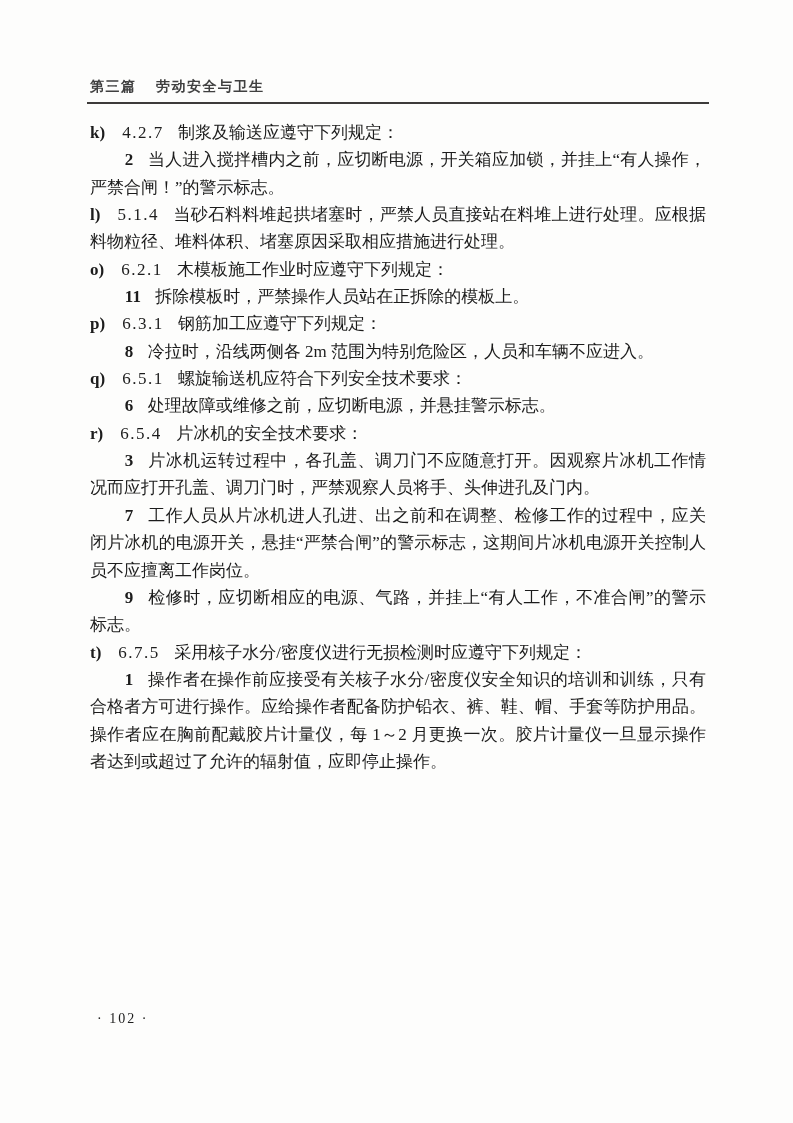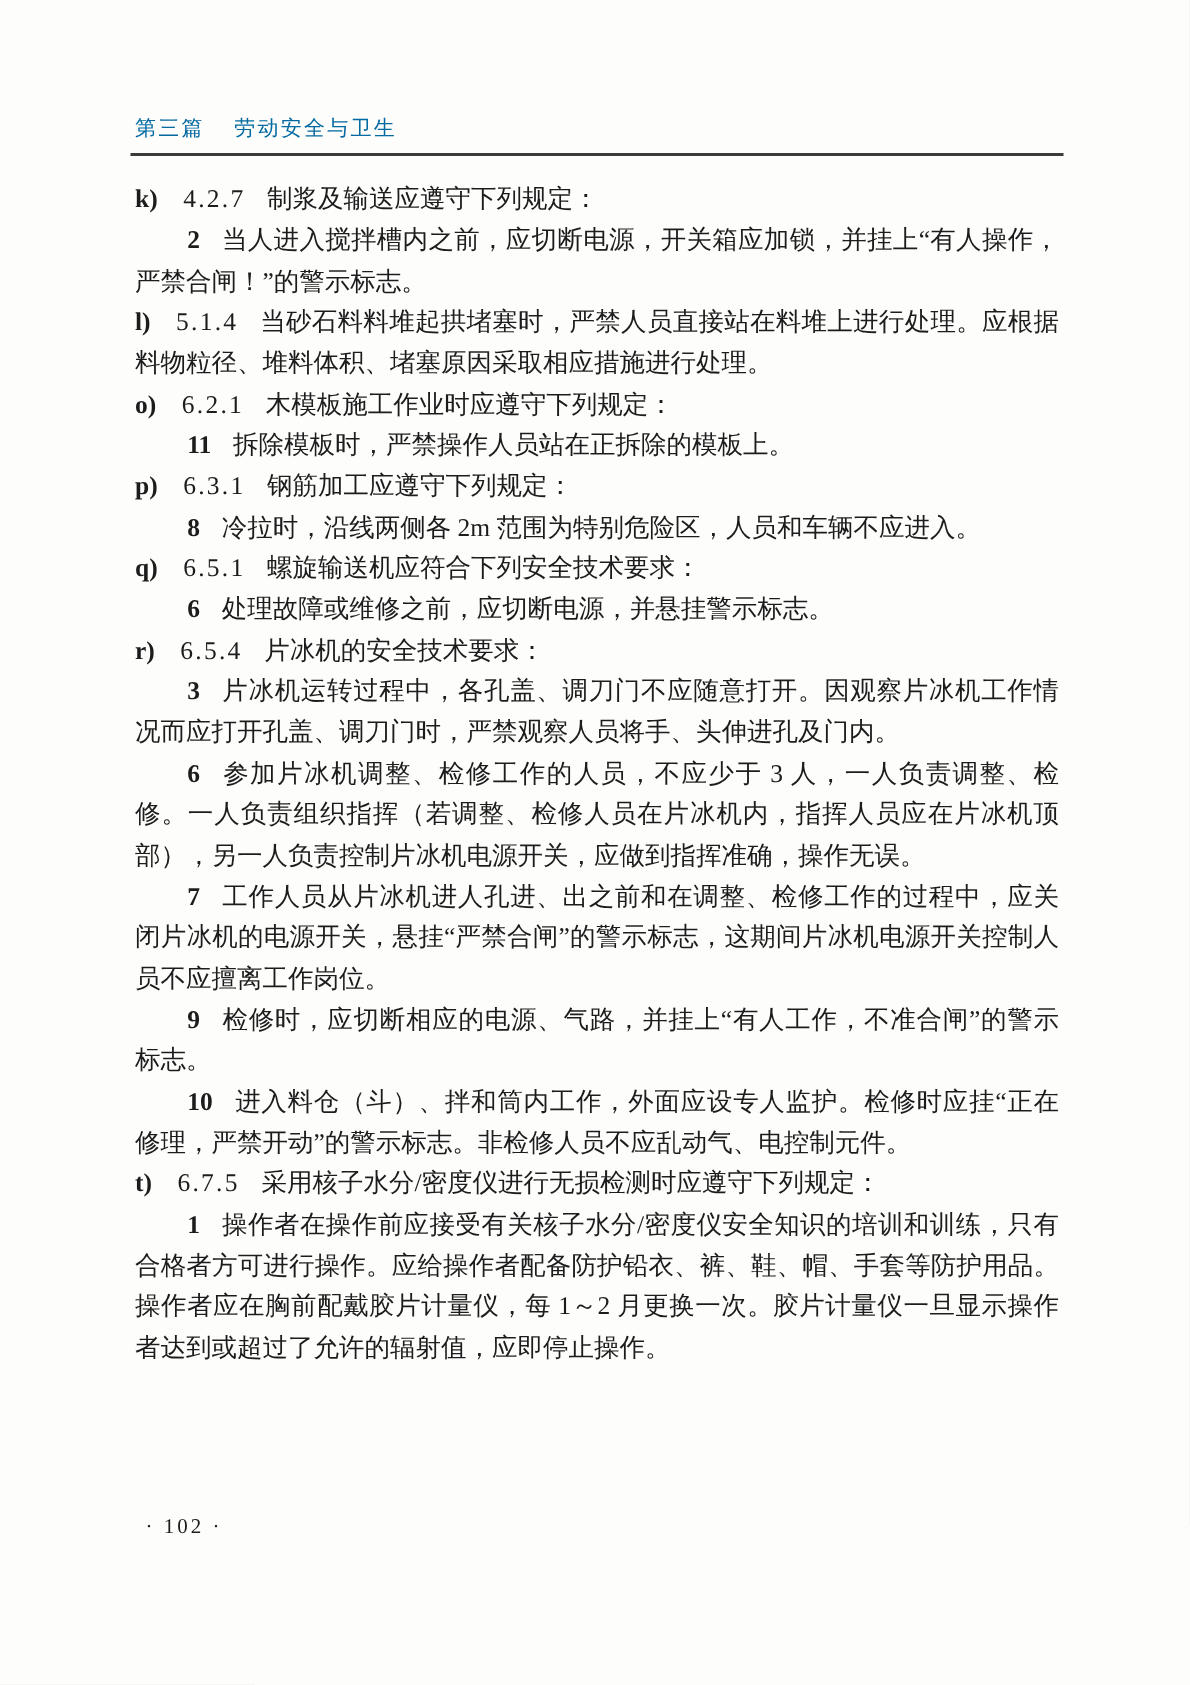--- a/index.html
+++ b/index.html
@@ -11,23 +11,23 @@
   .page{
     position:relative;
     width:793px;height:1123px;
     background:#fdfdfc;
     box-sizing:border-box;
     padding:78px 87px 0 90px;
     overflow:hidden;
   }
   .page-header{
     font-size:14px;
-    font-weight:normal;
+    font-weight:bold;
     letter-spacing:1.5px;
-    color:#0369a1;
+    color:#404040;
     line-height:18px;
   }
   .page-header .part-label{margin-right:1.4em;}
   .header-rule{
     width:622px;
     height:2px;
     background:#3d3b3a;
     margin:6px 0 0 -3px;
   }
   .doc-body{
@@ -71,24 +71,22 @@
       <p class="para-item"><span class="sp sp-indent"></span><span class="b">2</span><span class="sp sp-num"></span><span>当人进入搅拌槽内之前，应切断电源，开关箱应加锁，并挂上“有人操作，严禁合闸！”的警示标志。</span></p>
       <p class="para-clause"><span class="b">l)</span><span class="sp sp-letter"></span><span class="clause-no">5.1.4</span><span class="sp sp-clause"></span><span>当砂石料料堆起拱堵塞时，严禁人员直接站在料堆上进行处理。应根据料物粒径、堆料体积、堵塞原因采取相应措施进行处理。</span></p>
       <p class="para-clause"><span class="b">o)</span><span class="sp sp-letter"></span><span class="clause-no">6.2.1</span><span class="sp sp-clause"></span><span>木模板施工作业时应遵守下列规定：</span></p>
       <p class="para-item"><span class="sp sp-indent"></span><span class="b">11</span><span class="sp sp-num"></span><span>拆除模板时，严禁操作人员站在正拆除的模板上。</span></p>
       <p class="para-clause"><span class="b">p)</span><span class="sp sp-letter"></span><span class="clause-no">6.3.1</span><span class="sp sp-clause"></span><span>钢筋加工应遵守下列规定：</span></p>
       <p class="para-item"><span class="sp sp-indent"></span><span class="b">8</span><span class="sp sp-num"></span><span>冷拉时，沿线两侧各 2m 范围为特别危险区，人员和车辆不应进入。</span></p>
       <p class="para-clause"><span class="b">q)</span><span class="sp sp-letter"></span><span class="clause-no">6.5.1</span><span class="sp sp-clause"></span><span>螺旋输送机应符合下列安全技术要求：</span></p>
       <p class="para-item"><span class="sp sp-indent"></span><span class="b">6</span><span class="sp sp-num"></span><span>处理故障或维修之前，应切断电源，并悬挂警示标志。</span></p>
       <p class="para-clause"><span class="b">r)</span><span class="sp sp-letter"></span><span class="clause-no">6.5.4</span><span class="sp sp-clause"></span><span>片冰机的安全技术要求：</span></p>
       <p class="para-item"><span class="sp sp-indent"></span><span class="b">3</span><span class="sp sp-num"></span><span>片冰机运转过程中，各孔盖、调刀门不应随意打开。因观察片冰机工作情况而应打开孔盖、调刀门时，严禁观察人员将手、头伸进孔及门内。</span></p>
-      <p class="para-item"><span class="sp sp-indent"></span><span class="b">6</span><span class="sp sp-num"></span><span>参加片冰机调整、检修工作的人员，不应少于 3 人，一人负责调整、检修。一人负责组织指挥（若调整、检修人员在片冰机内，指挥人员应在片冰机顶部），另一人负责控制片冰机电源开关，应做到指挥准确，操作无误。</span></p>
       <p class="para-item"><span class="sp sp-indent"></span><span class="b">7</span><span class="sp sp-num"></span><span>工作人员从片冰机进人孔进、出之前和在调整、检修工作的过程中，应关闭片冰机的电源开关，悬挂“严禁合闸”的警示标志，这期间片冰机电源开关控制人员不应擅离工作岗位。</span></p>
       <p class="para-item"><span class="sp sp-indent"></span><span class="b">9</span><span class="sp sp-num"></span><span>检修时，应切断相应的电源、气路，并挂上“有人工作，不准合闸”的警示标志。</span></p>
-      <p class="para-item"><span class="sp sp-indent"></span><span class="b">10</span><span class="sp sp-num"></span><span>进入料仓（斗）、拌和筒内工作，外面应设专人监护。检修时应挂“正在修理，严禁开动”的警示标志。非检修人员不应乱动气、电控制元件。</span></p>
       <p class="para-clause"><span class="b">t)</span><span class="sp sp-letter"></span><span class="clause-no">6.7.5</span><span class="sp sp-clause"></span><span>采用核子水分/密度仪进行无损检测时应遵守下列规定：</span></p>
       <p class="para-item"><span class="sp sp-indent"></span><span class="b">1</span><span class="sp sp-num"></span><span>操作者在操作前应接受有关核子水分/密度仪安全知识的培训和训练，只有合格者方可进行操作。应给操作者配备防护铅衣、裤、鞋、帽、手套等防护用品。操作者应在胸前配戴胶片计量仪，每 1～2 月更换一次。胶片计量仪一旦显示操作者达到或超过了允许的辐射值，应即停止操作。</span></p>
     </div>
 
   <div class="page-footer">
     <span>· 102 ·</span>
   </div>
 
 </div>
 

